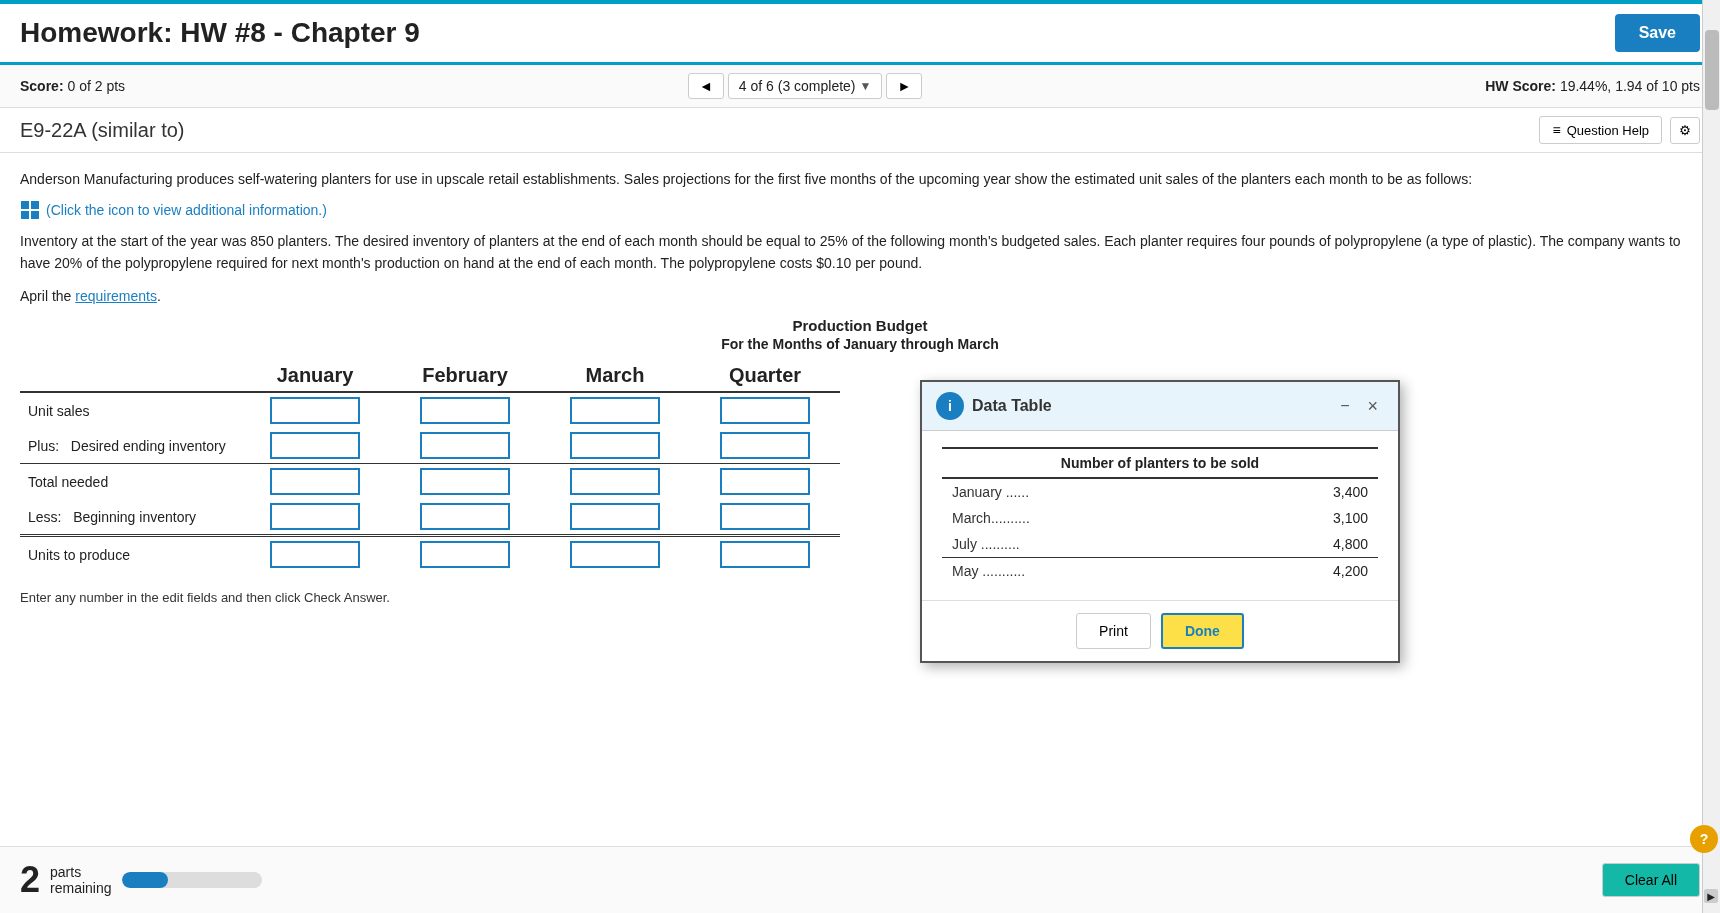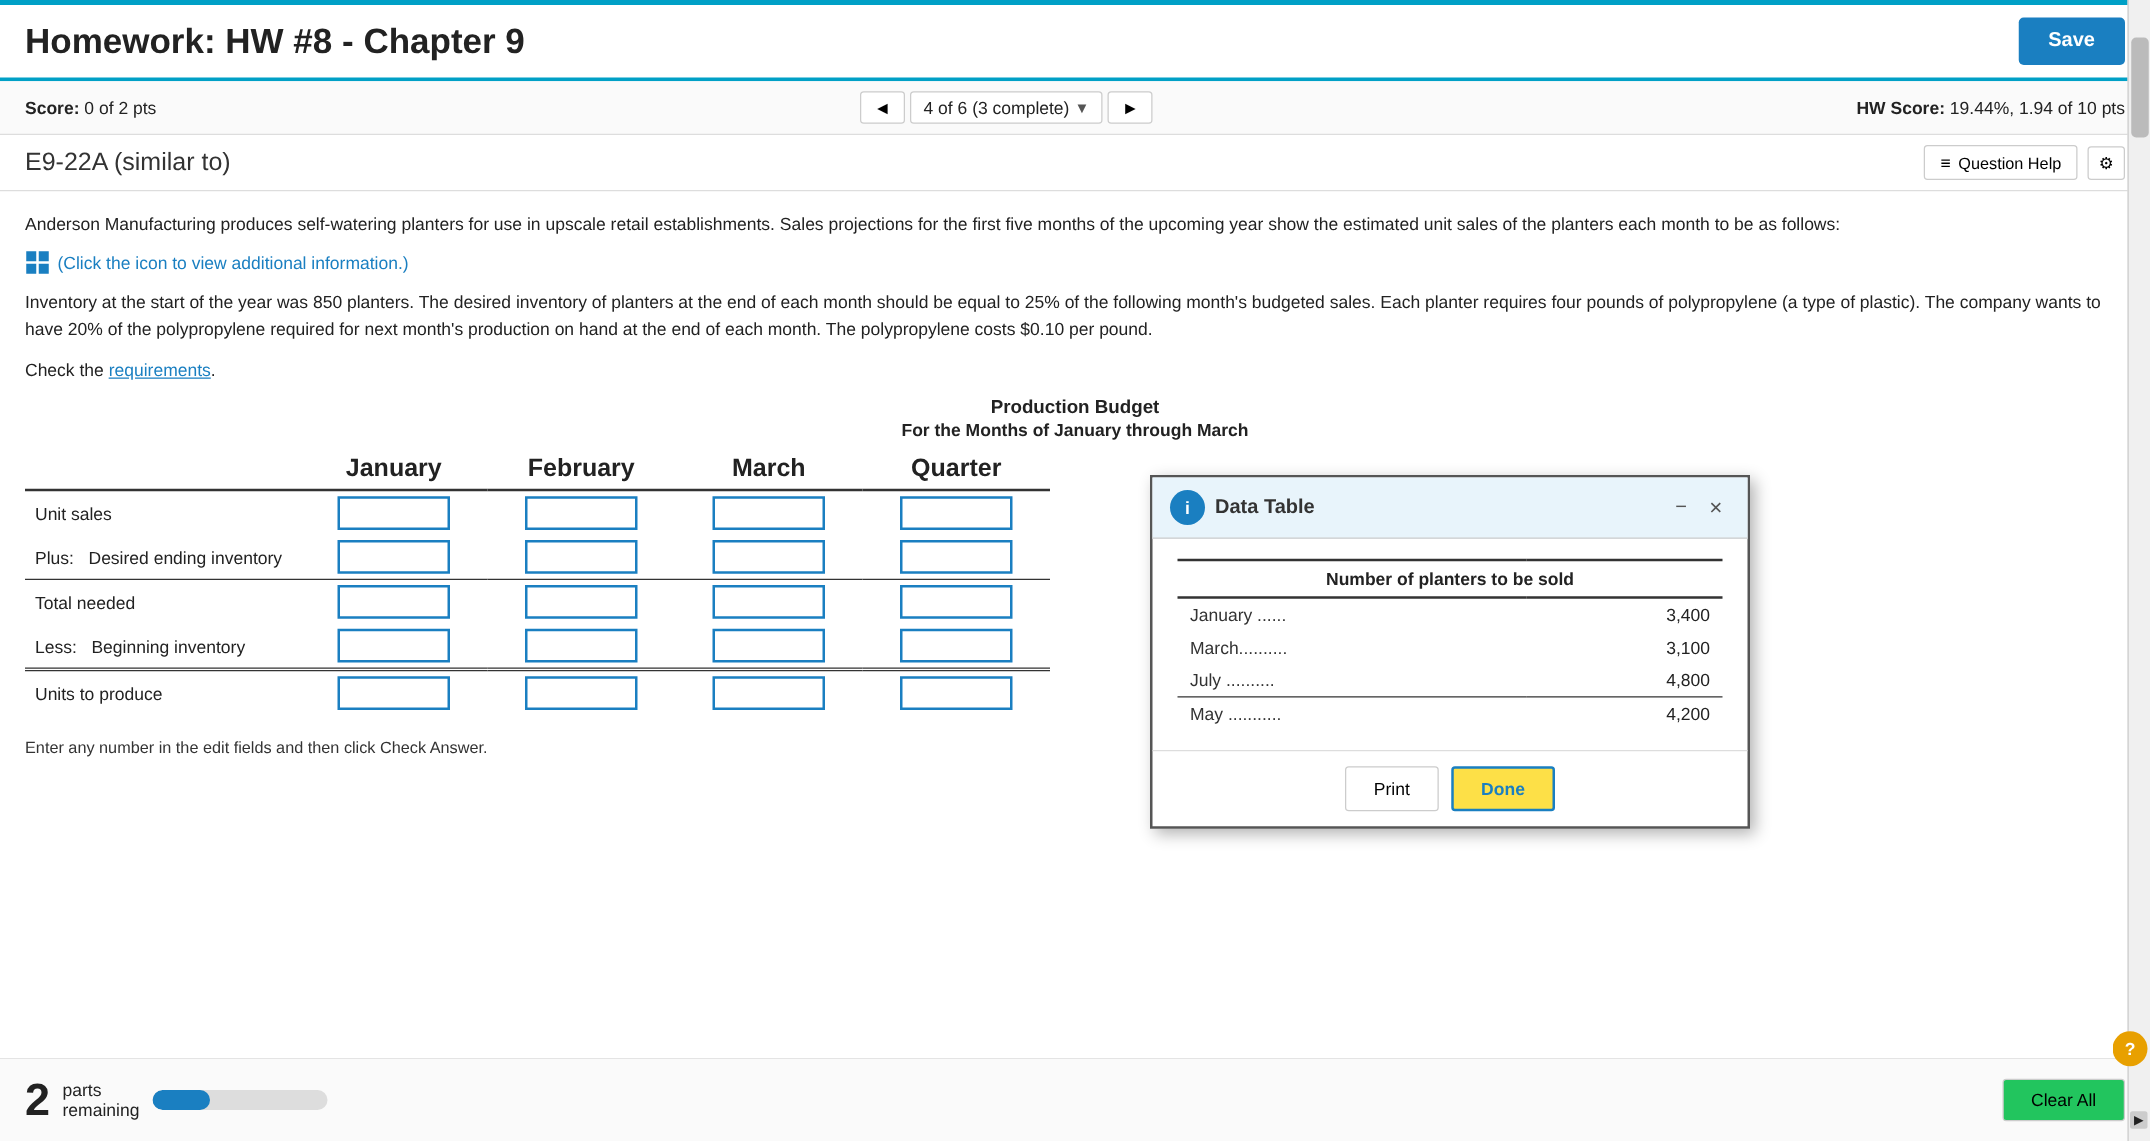--- a/index.html
+++ b/index.html
@@ -87,21 +87,21 @@
       display: flex; align-items: center; justify-content: space-between;
       padding: 12px 20px; border-top: 1px solid #ddd; background: #fafafa;
       position: fixed; bottom: 0; width: 100%;
     }
     .parts-info { display: flex; align-items: center; gap: 10px; }
     .parts-number { font-size: 36px; font-weight: bold; color: #222; }
     .progress-bar-outer { width: 140px; height: 16px; background: #ddd; border-radius: 8px; overflow: hidden; }
     .progress-bar-inner { height: 100%; background: #1a7fc1; border-radius: 8px; }
     .clear-all-btn {
       border: 1px solid #ccc; padding: 8px 22px; font-size: 14px;
-      background: #22c55e; cursor: pointer; border-radius: 3px;
+      background: #14b8a6; cursor: pointer; border-radius: 3px;
     }
 
     
     .scrollbar-area {
       position: fixed; right: 0; top: 0; bottom: 0; width: 18px;
       background: #f0f0f0; border-left: 1px solid #ccc;
     }
     .scrollbar-thumb {
       width: 14px; height: 80px; background: #bbb; border-radius: 4px;
       margin: 30px auto; cursor: pointer;
@@ -211,21 +211,21 @@
       <rect x="11" y="1" width="8" height="8" fill="#1a7fc1"></rect>
       <rect x="1" y="11" width="8" height="8" fill="#1a7fc1"></rect>
       <rect x="11" y="11" width="8" height="8" fill="#1a7fc1"></rect>
     </svg>
     <span style="color:#1a7fc1;">(Click the icon to view additional information.)</span>
   </div>
 
   <p class="inventory-text">Inventory at the start of the year was 850 planters. The desired inventory of planters at the end of each month should be equal to 25% of the following month's budgeted sales. Each planter requires four pounds of polypropylene (a type of plastic). The company wants to have 20% of the polypropylene required for next month's production on hand at the end of each month. The polypropylene costs $0.10 per pound.</p>
 
   <p class="inventory-text">
-    <span>Check the </span><a class="requirements-link">requirements</a><span>.</span>
+    <span>April the </span><a class="requirements-link">requirements</a><span>.</span>
   </p>
 
   <div class="budget-section">
     <div class="budget-title">Production Budget</div>
     <div class="budget-subtitle">For the Months of January through March</div>
     <table class="budget-table">
       <thead>
         <tr>
           <th style="width:220px; border-bottom:2px solid #333;"></th>
           <th>January</th>

